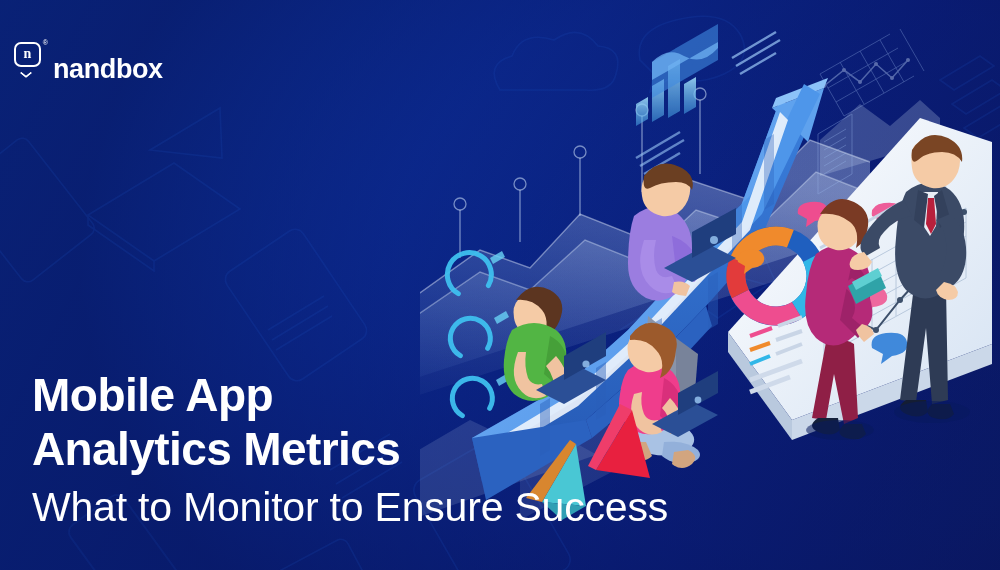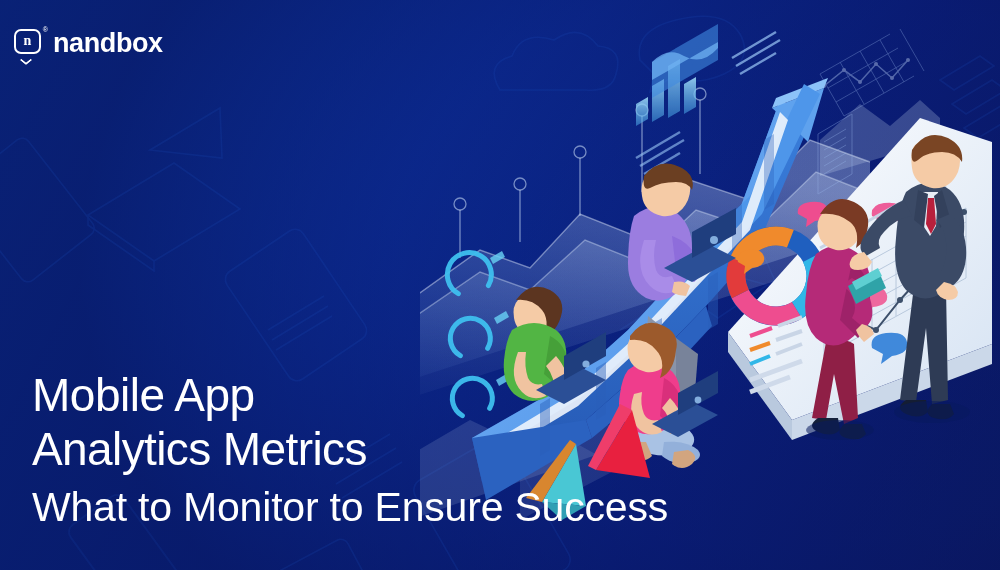--- a/index.html
+++ b/index.html
@@ -29,26 +29,26 @@
   }
   .logo-mark .bubble span { color:#fff; font-size:14px; font-weight:700; line-height:1; font-family:"Liberation Serif", serif; }
   .logo-mark .tail {
     position:absolute; left:8px; bottom:-5px; width:8px; height:8px;
     background:transparent; border-left:2.2px solid #fff; border-bottom:2.2px solid #fff;
     transform:rotate(-45deg) skew(6deg,6deg); border-bottom-left-radius:2px;
   }
   .logo-mark .reg {
     position:absolute; right:-4px; top:-3px; color:#fff; font-size:7px; line-height:1;
   }
-  .logo-text { color:#ffffff; font-size:27px; font-weight:600; letter-spacing:-0.4px; }
+  .logo-text { color:#ffffff; font-size:27px; font-weight:600; letter-spacing:-0.4px;margin-top:26px; }
 
   
   .headline { position:absolute; left:32px; top:372px; width:640px; }
-  .hl-1 { color:#ffffff; font-size:46px; font-weight:400; line-height:1.04; letter-spacing:-0.5px; }
-  .hl-2 { color:#ffffff; font-size:46px; font-weight:400; line-height:1.12; letter-spacing:-0.6px; margin-top:4px; }
+  .hl-1 { color:#ffffff; font-size:46px; font-weight:700; line-height:1.04; letter-spacing:-0.5px; }
+  .hl-2 { color:#ffffff; font-size:46px; font-weight:700; line-height:1.12; letter-spacing:-0.6px; margin-top:4px; }
   .hl-3 { color:#ffffff; font-size:41px; font-weight:400; line-height:1.1; letter-spacing:-0.2px; margin-top:10px; }
 
   
   .art { position:absolute; left:420px; top:0; width:580px; height:570px; }
   .art svg { width:100%; height:100%; display:block; }
 </style>
 </head>
 <body>
 
 <div class="banner">

